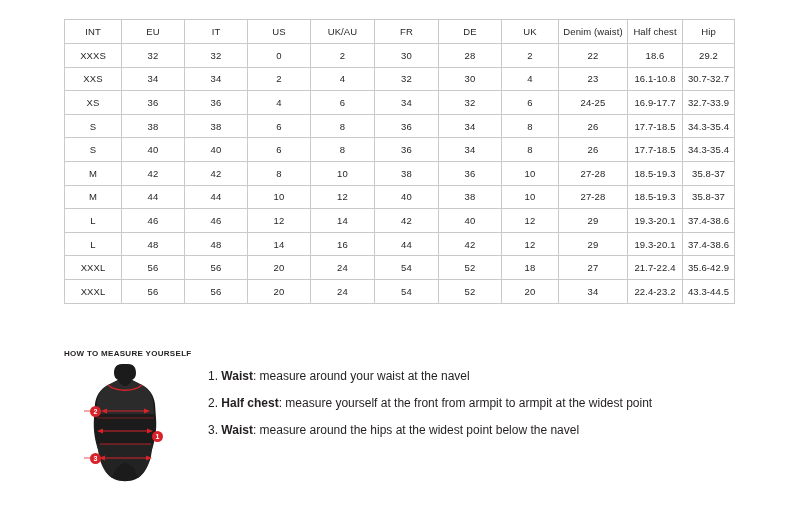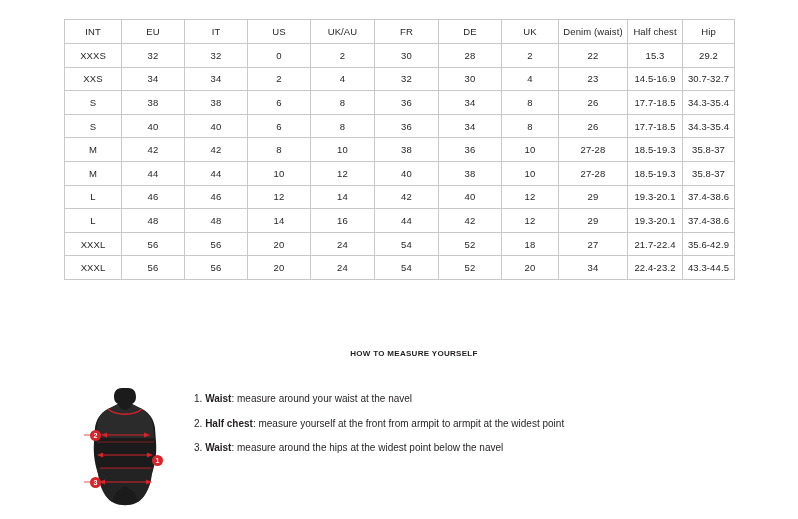--- a/index.html
+++ b/index.html
@@ -54,43 +54,43 @@
     position: absolute;
     left: 64px;
     top: 349px;
     width: 700px;
   }
   #measure-title {
     font-size: 8px;
     font-weight: bold;
     letter-spacing: 0.3px;
     color: #231f20;
-    margin-bottom: 24px;
-    text-align: center;
+    margin-bottom: 0;
   }
   #measure-body {
     display: flex;
     align-items: flex-start;
   }
   #figure-wrap {
     width: 120px;
     height: 130px;
     position: relative;
     flex: 0 0 120px;
   }
   #notes {
     margin-left: 10px;
     padding-top: 10px;
   }
   .note {
-    font-size: 10px;
+    font-size: 12px;
     line-height: 1.35;
     color: #231f20;
     margin-bottom: 11px;
     white-space: nowrap;
+    margin-left: 14px;
   }
   .note b { font-weight: bold; }
   .badge {
     position: absolute;
     width: 11px;
     height: 11px;
     border-radius: 50%;
     background: #d8232a;
     color: #ffffff;
     font-size: 7px;
@@ -138,35 +138,48 @@
       <tr>
         <td>XXXS</td>
         <td>32</td>
         <td>32</td>
         <td>0</td>
         <td>2</td>
         <td>30</td>
         <td>28</td>
         <td>2</td>
         <td>22</td>
-        <td>15.3</td>
+        <td>18.6</td>
         <td>29.2</td>
       </tr>
       <tr>
         <td>XXS</td>
         <td>34</td>
         <td>34</td>
         <td>2</td>
         <td>4</td>
         <td>32</td>
         <td>30</td>
         <td>4</td>
         <td>23</td>
-        <td>14.5-16.9</td>
+        <td>16.1-10.8</td>
         <td>30.7-32.7</td>
+      </tr>
+      <tr>
+        <td>XS</td>
+        <td>36</td>
+        <td>36</td>
+        <td>4</td>
+        <td>6</td>
+        <td>34</td>
+        <td>32</td>
+        <td>6</td>
+        <td>24-25</td>
+        <td>16.9-17.7</td>
+        <td>32.7-33.9</td>
       </tr>
       <tr>
         <td>S</td>
         <td>38</td>
         <td>38</td>
         <td>6</td>
         <td>8</td>
         <td>36</td>
         <td>34</td>
         <td>8</td>

